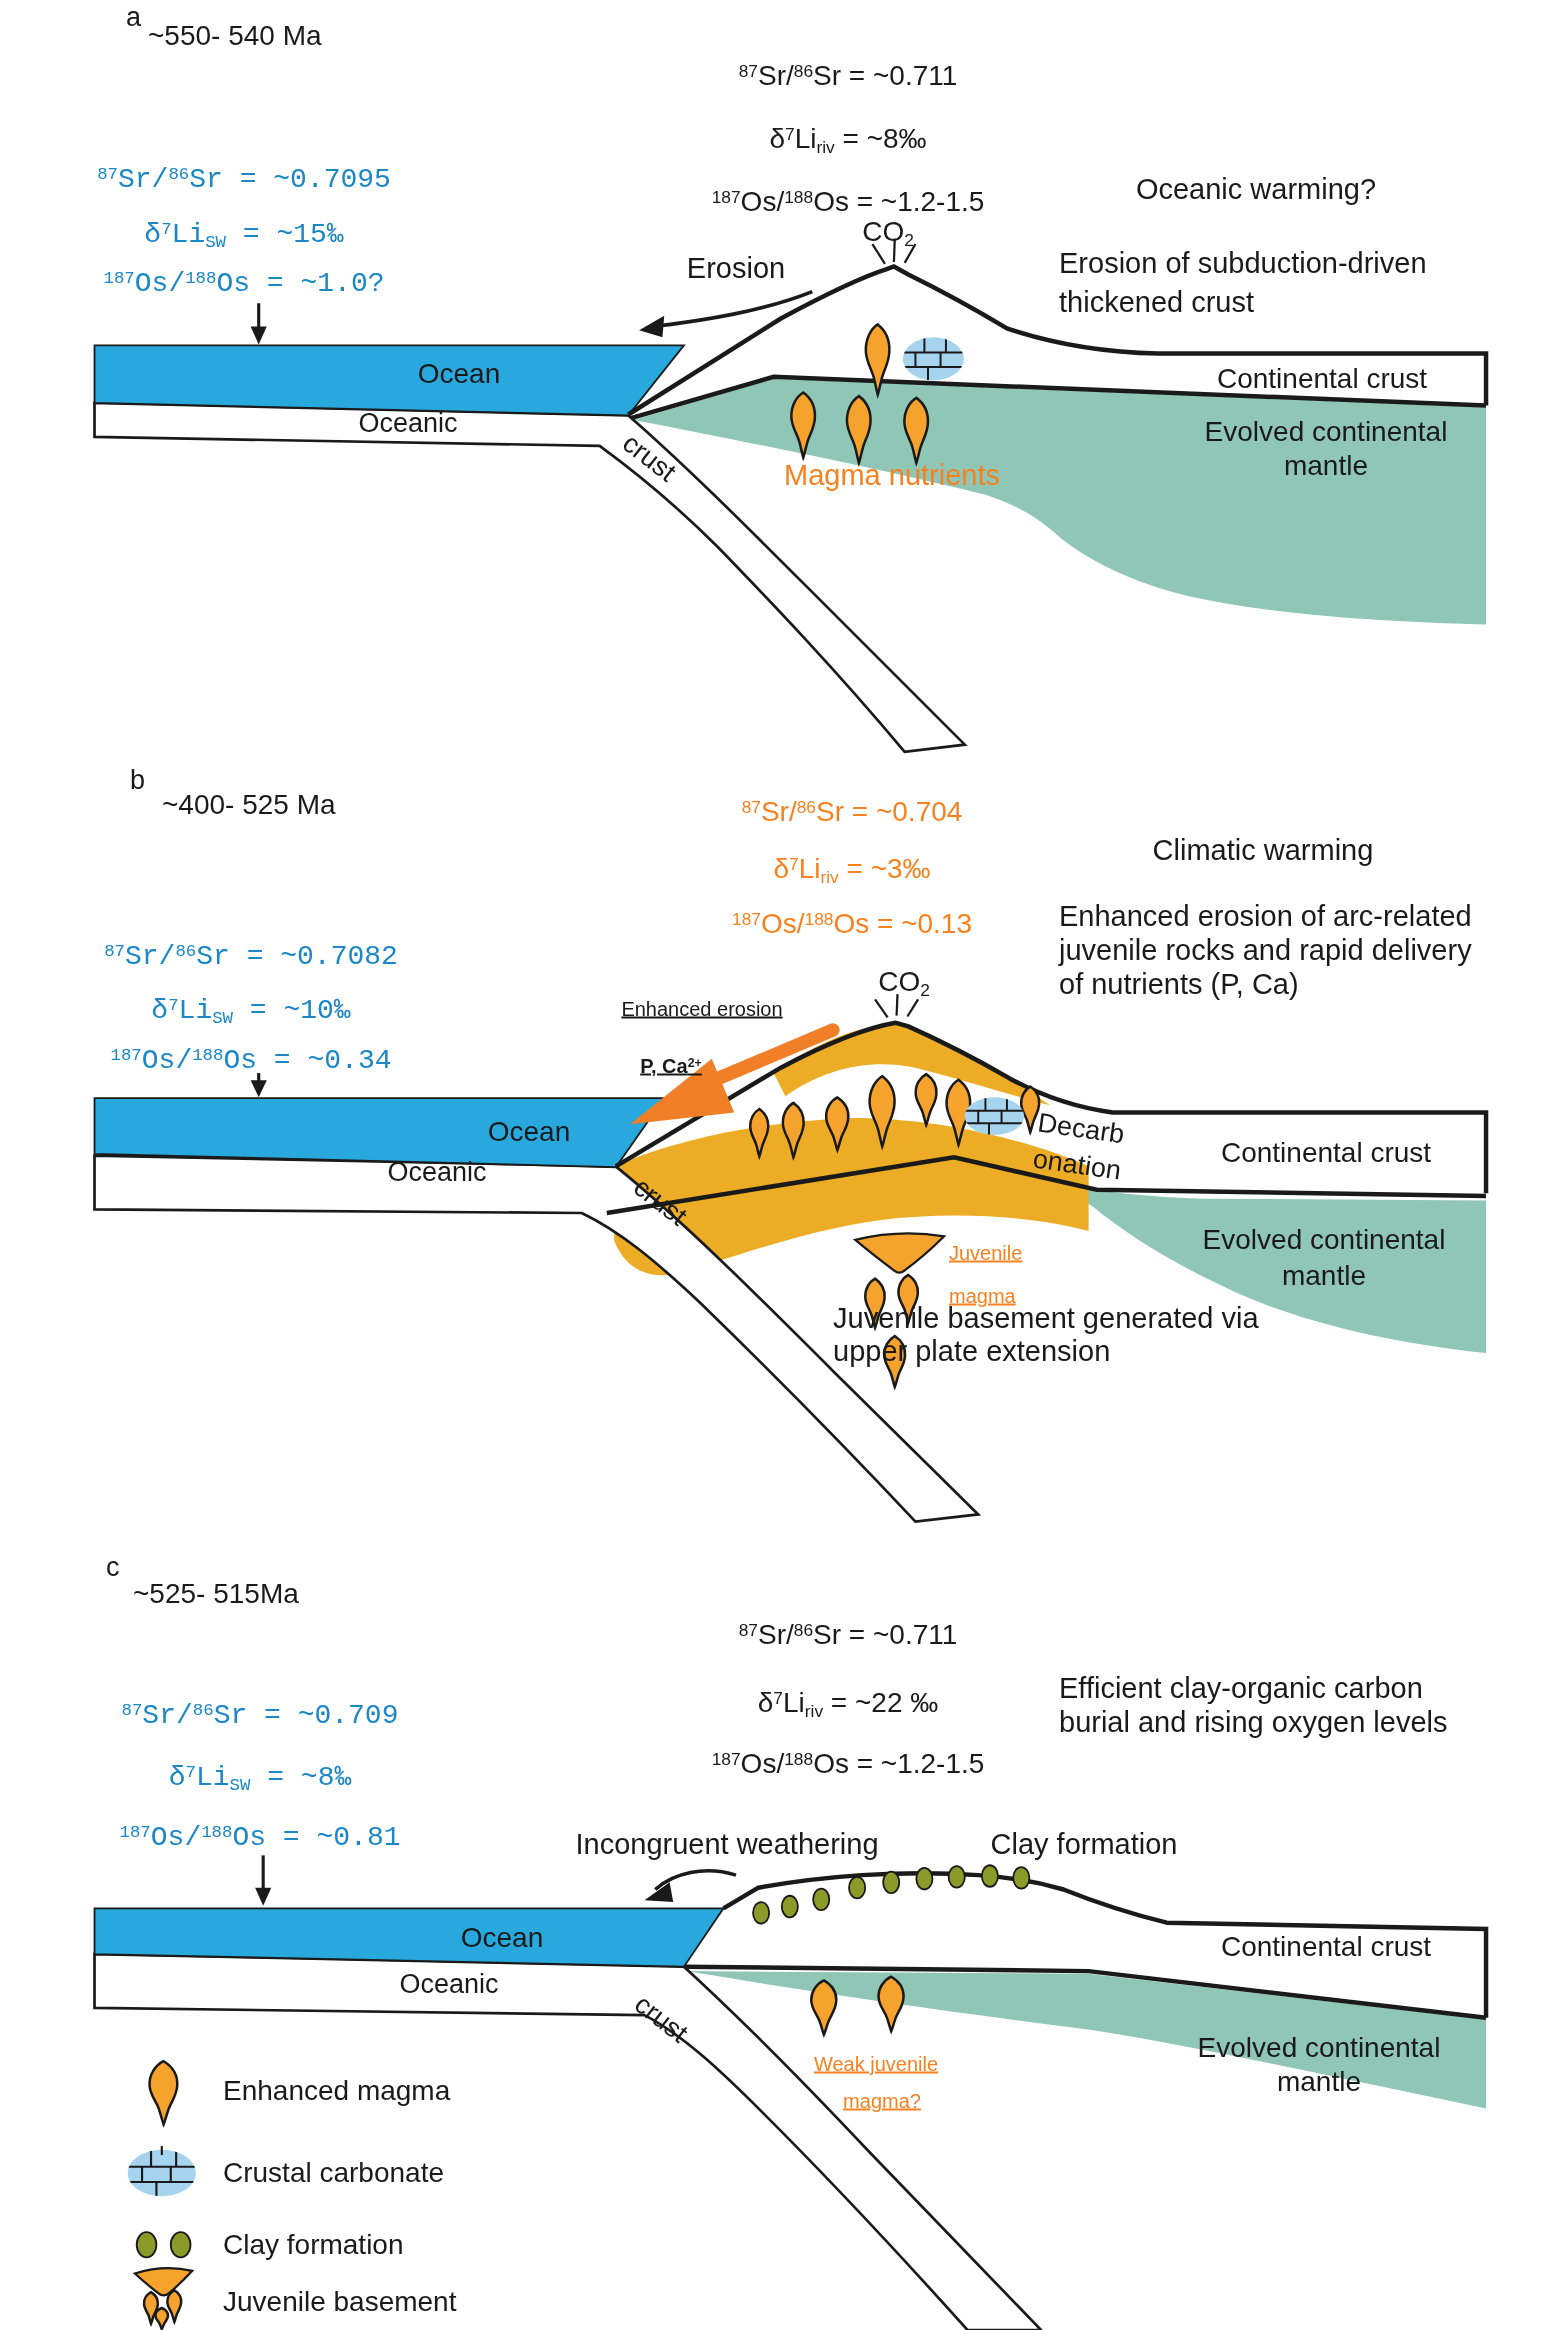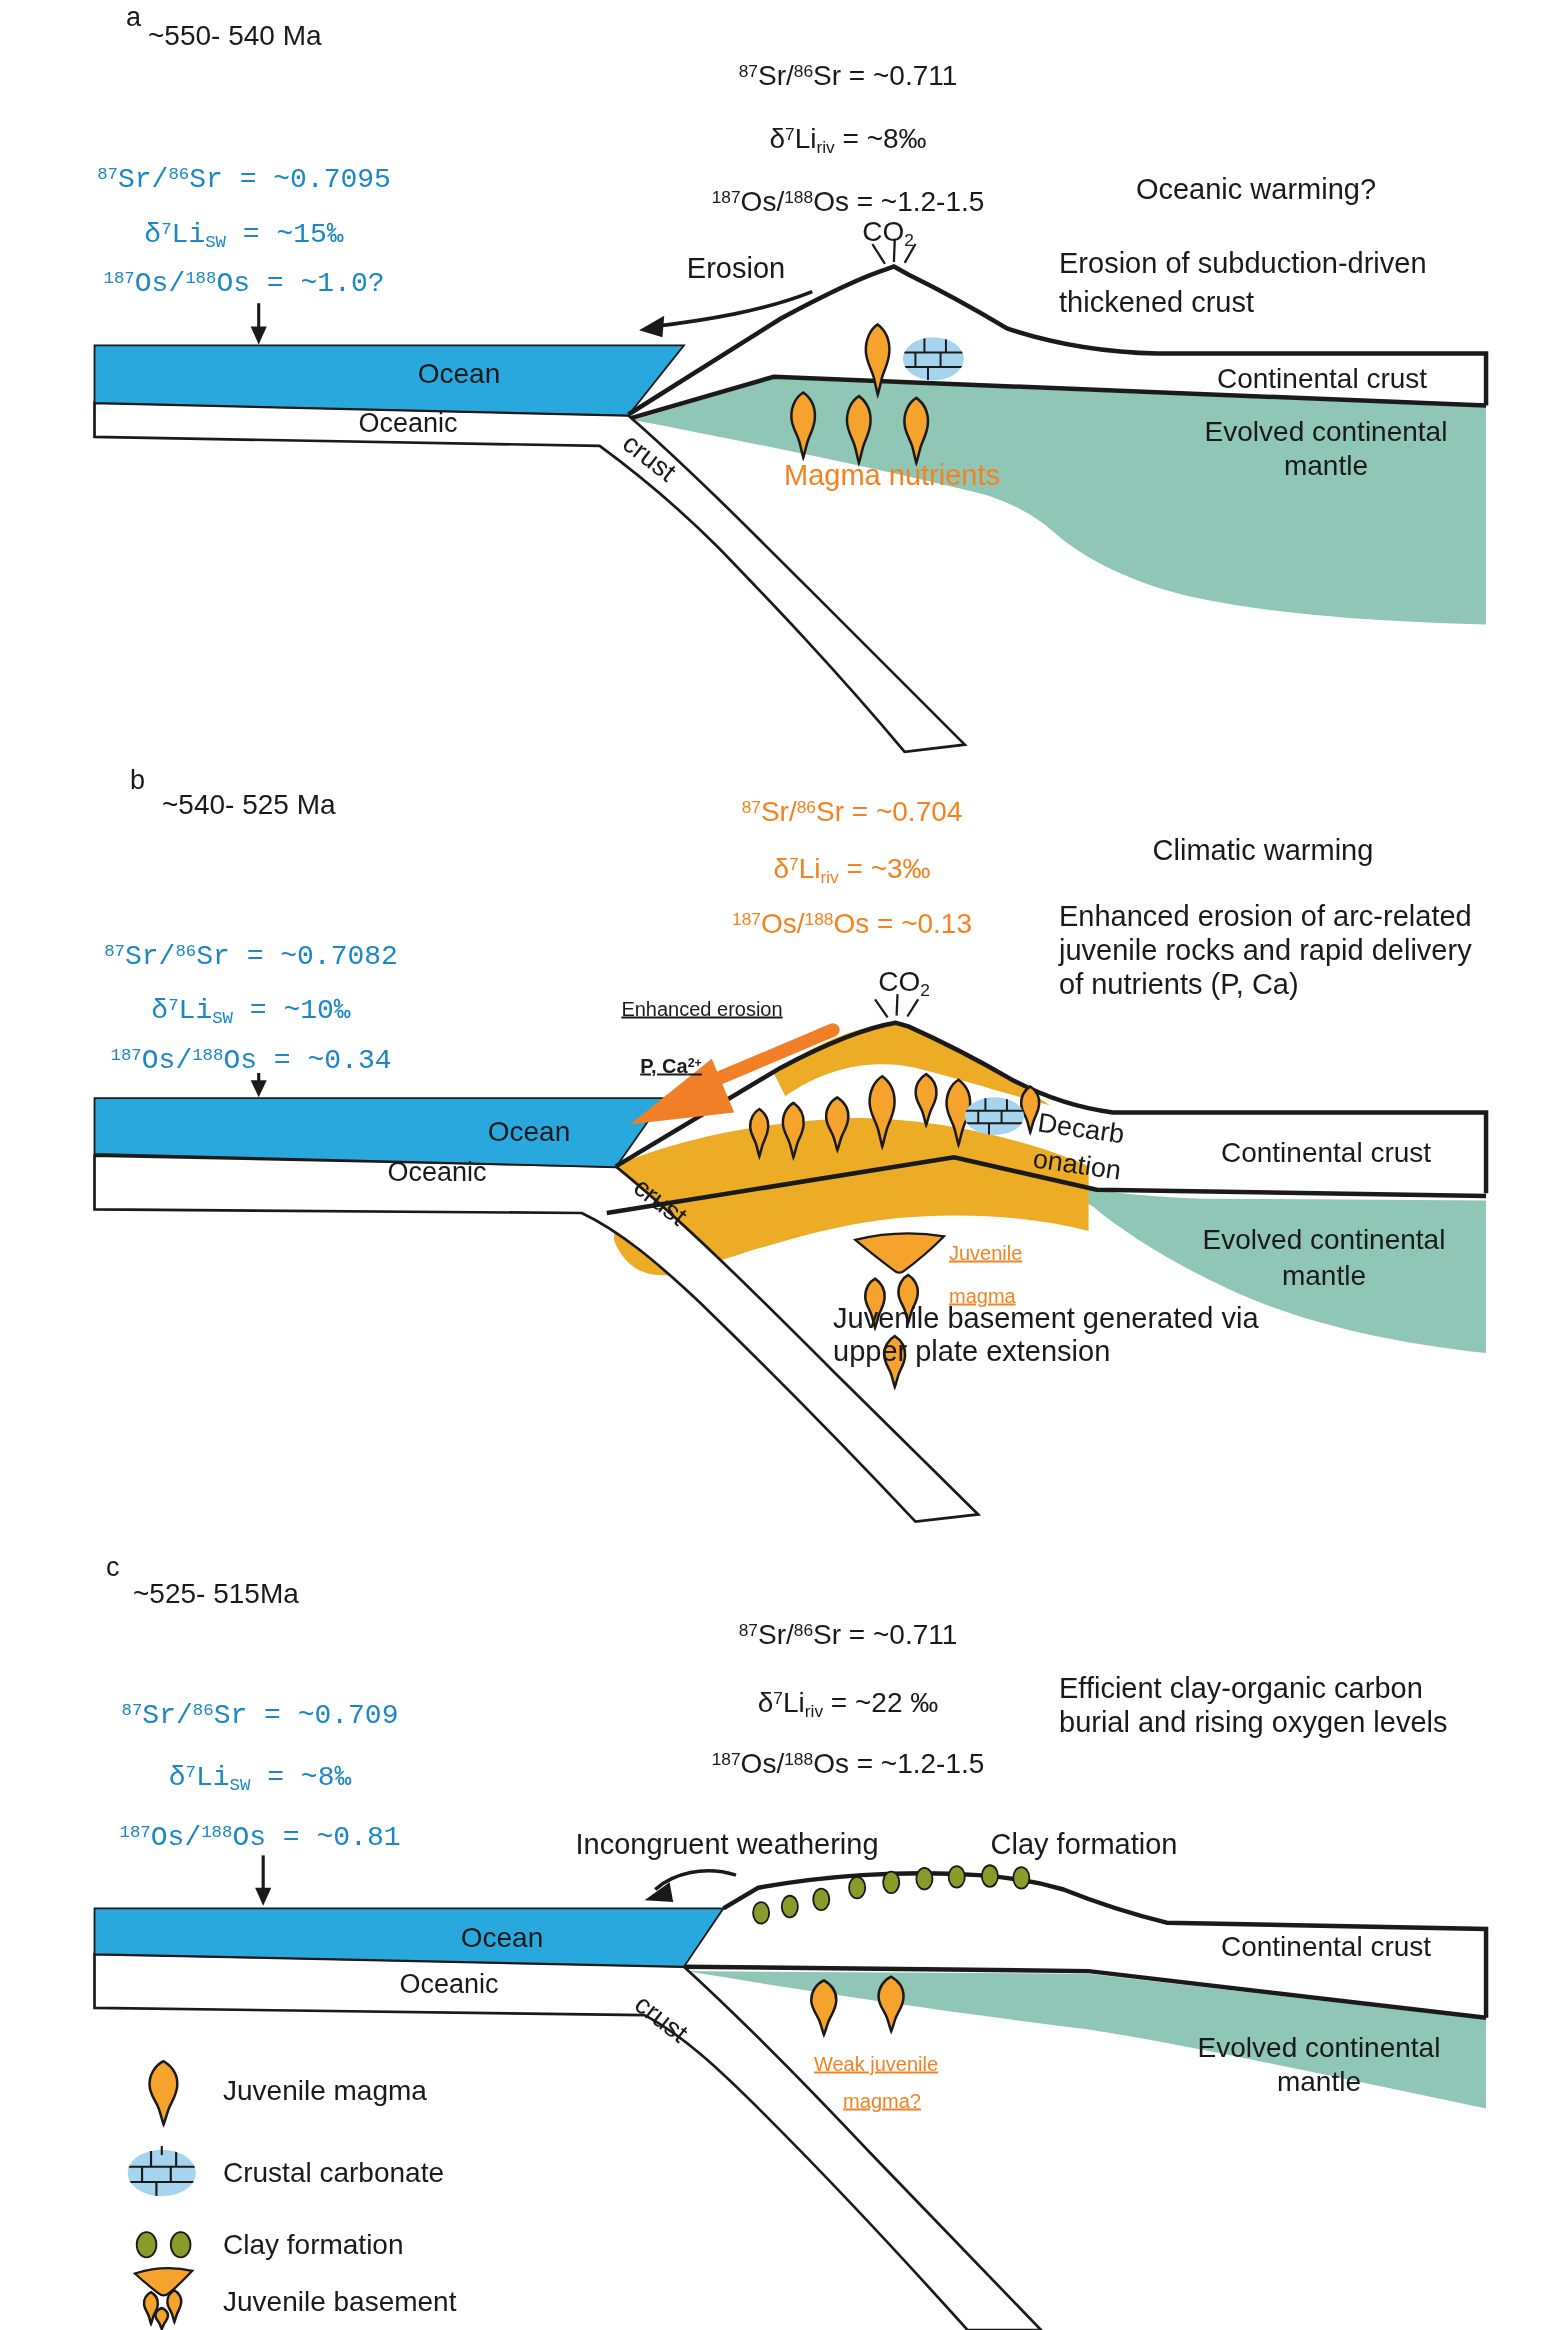--- a/index.html
+++ b/index.html
@@ -195,21 +195,21 @@
 <div class="lbl f31" style="left:888px;top:232px"><span>CO</span><span class="sub">2</span></div>
 <div class="lbl f31" style="left:459px;top:374px">Ocean</div>
 <div class="lbl f30" style="left:408px;top:424px">Oceanic</div>
 <div class="lbl f30 rot38" style="left:649px;top:458px">crust</div>
 <div class="lbl f31" style="left:1322px;top:379px">Continental crust</div>
 <div class="lbl f31" style="left:1326px;top:432px">Evolved continental</div>
 <div class="lbl f31" style="left:1326px;top:466px">mantle</div>
 <div class="lbl f32 orange" style="left:892px;top:476px">Magma nutrients</div>
 
 <div class="lbl left f30" style="left:130px;top:781px">b</div>
-<div class="lbl left f31" style="left:162px;top:805px">~540- 525 Ma</div>
+<div class="lbl left f31" style="left:162px;top:805px">~400- 525 Ma</div>
 <div class="lbl f31 orange" style="left:852px;top:812px"><span class="sup">87</span><span>Sr/</span><span class="sup">86</span><span>Sr = ~0.704</span></div>
 <div class="lbl f31 orange" style="left:852px;top:869px"><span>δ</span><span class="sup">7</span><span>Li</span><span class="sub">riv</span><span> = ~3‰</span></div>
 <div class="lbl f31 orange" style="left:852px;top:924px"><span class="sup">187</span><span>Os/</span><span class="sup">188</span><span>Os = ~0.13</span></div>
 <div class="lbl f32" style="left:1263px;top:851px">Climatic warming</div>
 <div class="lbl left f32" style="left:1059px;top:917px">Enhanced erosion of arc-related</div>
 <div class="lbl left f32" style="left:1059px;top:951px">juvenile rocks and rapid delivery</div>
 <div class="lbl left f32" style="left:1059px;top:985px">of nutrients (P, Ca)</div>
 <div class="lbl f31 blue" style="left:251px;top:957px"><span class="sup">87</span><span>Sr/</span><span class="sup">86</span><span>Sr = ~0.7082</span></div>
 <div class="lbl f31 blue" style="left:251px;top:1011px"><span>δ</span><span class="sup">7</span><span>Li</span><span class="sub">SW</span><span> = ~10‰</span></div>
 <div class="lbl f31 blue" style="left:251px;top:1061px"><span class="sup">187</span><span>Os/</span><span class="sup">188</span><span>Os = ~0.34</span></div>
@@ -243,19 +243,19 @@
 <div class="lbl f32" style="left:1084px;top:1845px">Clay formation</div>
 <div class="lbl f31" style="left:502px;top:1938px">Ocean</div>
 <div class="lbl f30" style="left:449px;top:1985px">Oceanic</div>
 <div class="lbl f30 rot38" style="left:661px;top:2019px">crust</div>
 <div class="lbl f31" style="left:1326px;top:1947px">Continental crust</div>
 <div class="lbl f31" style="left:1319px;top:2048px">Evolved continental</div>
 <div class="lbl f31" style="left:1319px;top:2082px">mantle</div>
 <div class="lbl f33 orange" style="left:876px;top:2064px">Weak juvenile</div>
 <div class="lbl f33 orange" style="left:882px;top:2101px">magma?</div>
 
-<div class="lbl left f31" style="left:223px;top:2091px">Juvenile magma</div>
+<div class="lbl left f31" style="left:223px;top:2091px">Enhanced magma</div>
 <div class="lbl left f31" style="left:223px;top:2173px">Crustal carbonate</div>
 <div class="lbl left f31" style="left:223px;top:2245px">Clay formation</div>
 <div class="lbl left f31" style="left:223px;top:2302px">Juvenile basement</div>
 
 </div>
 
 
 </body></html>

